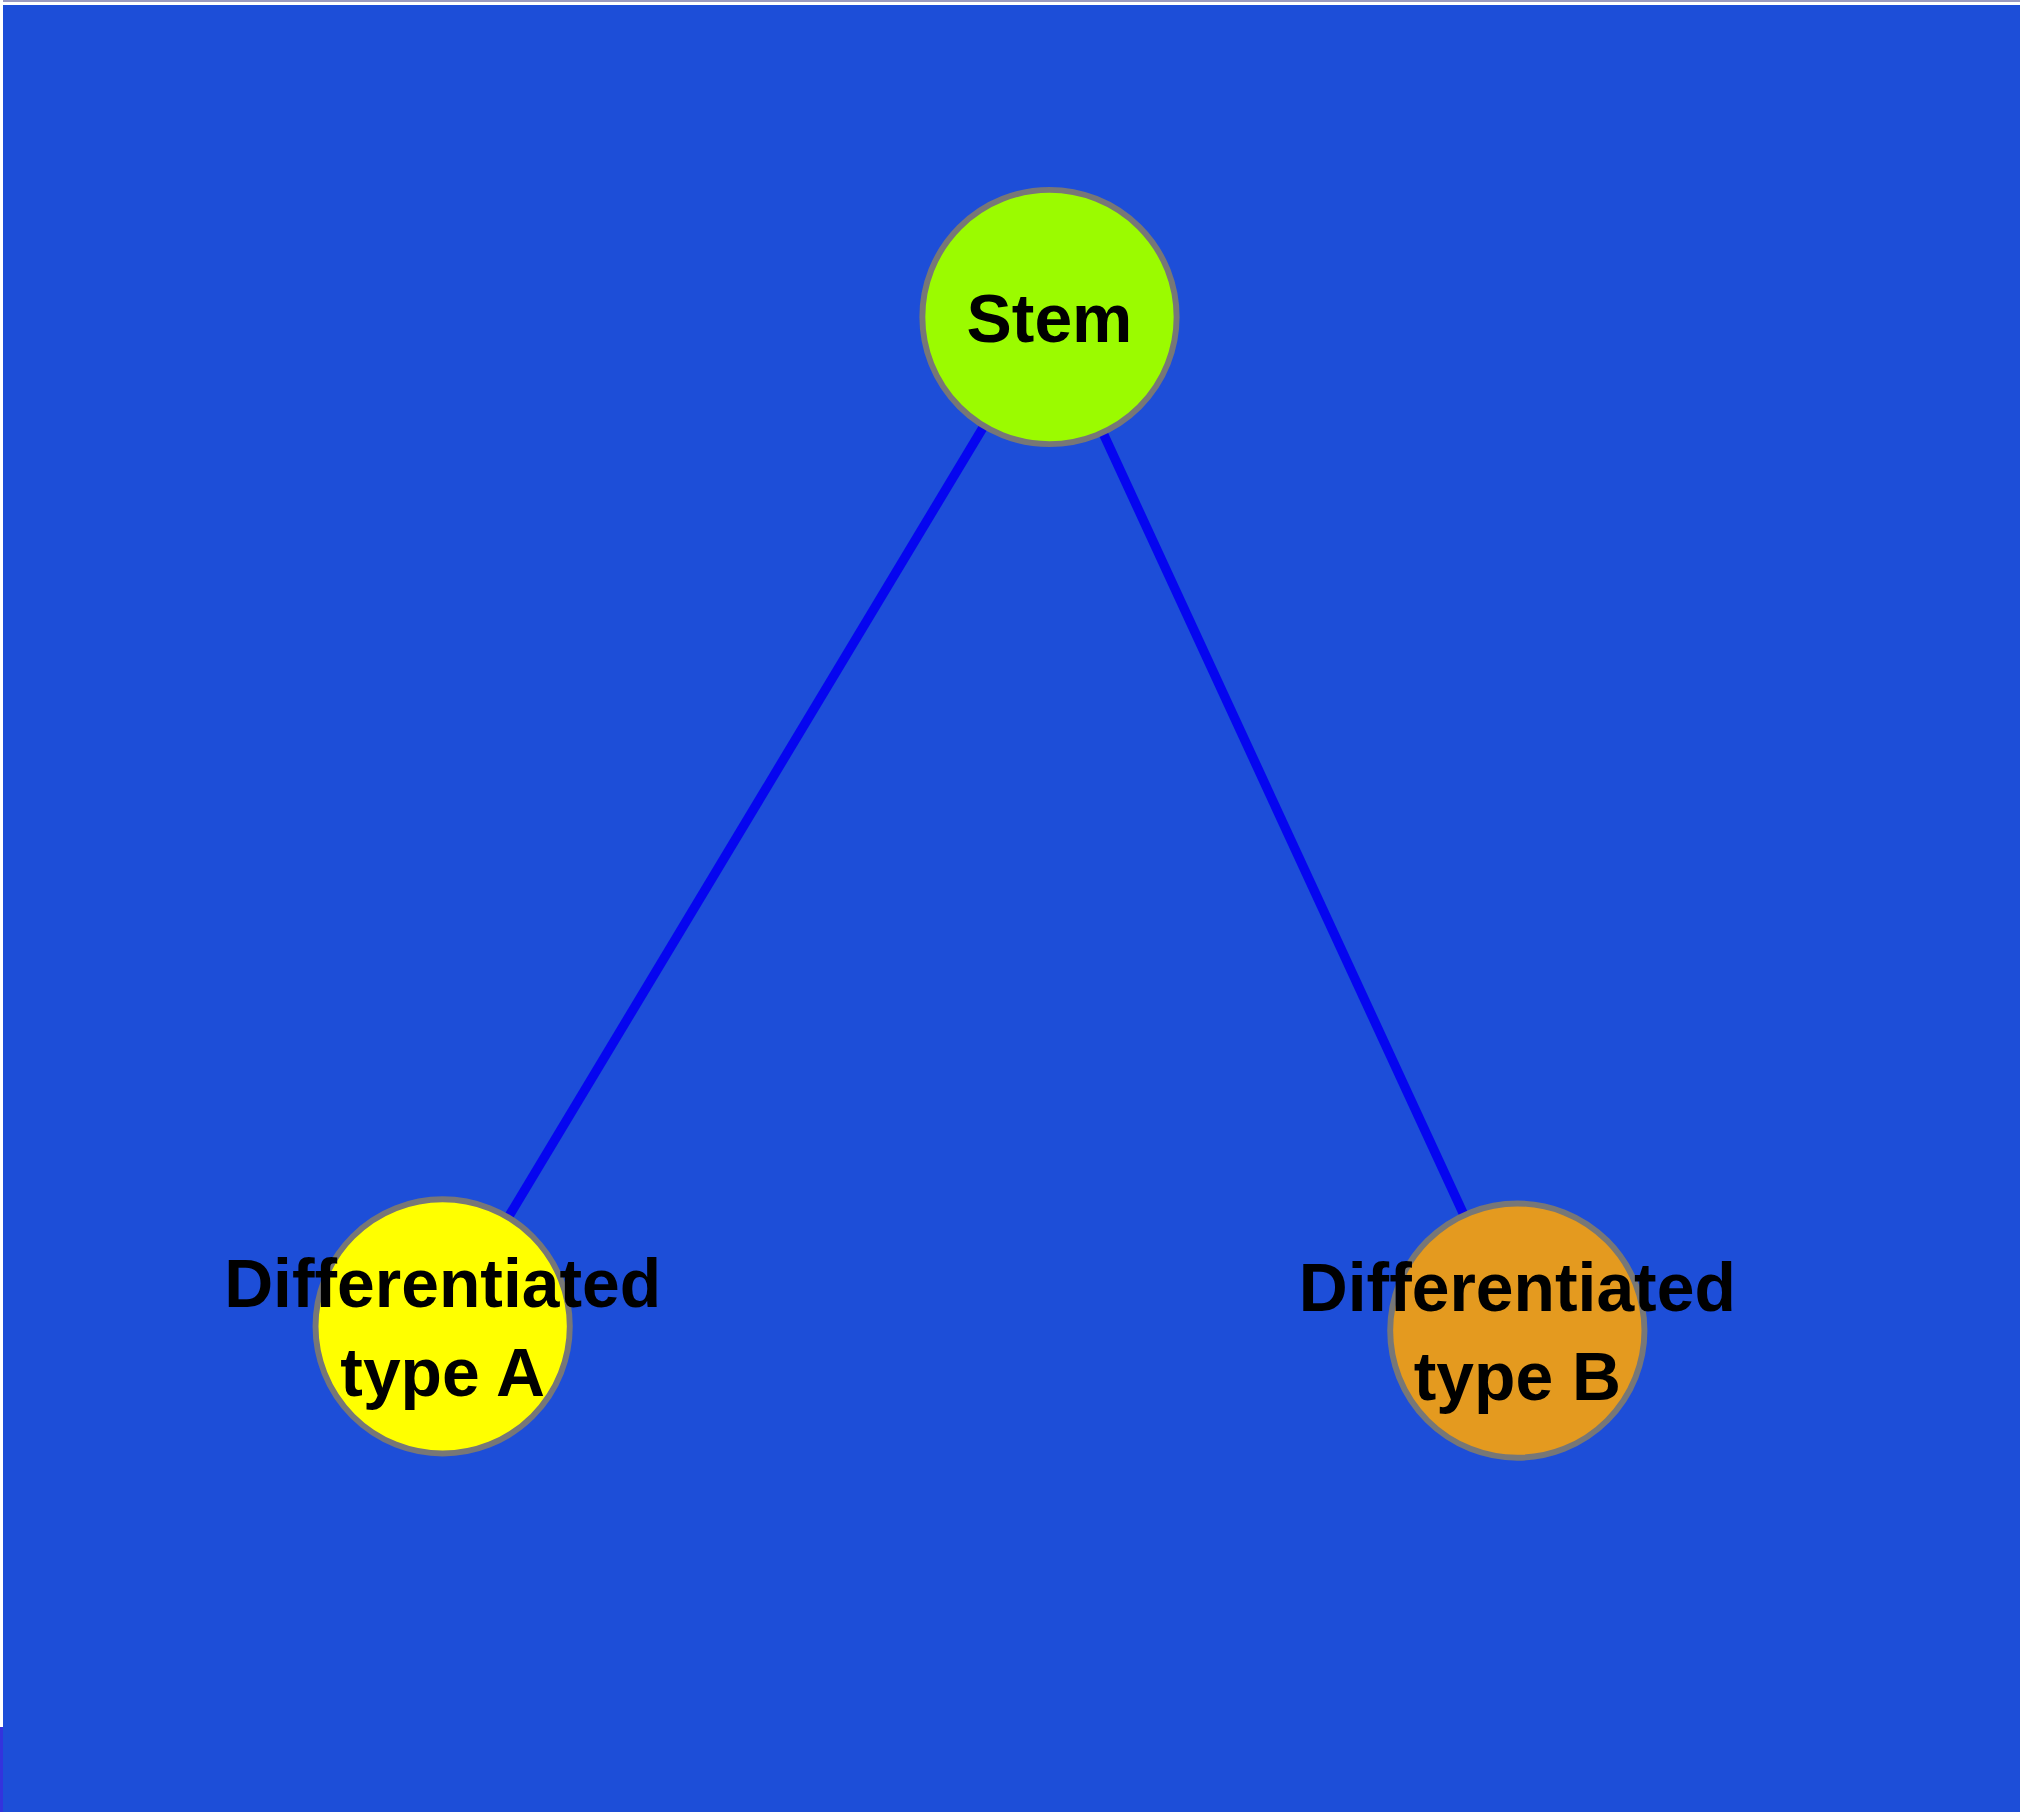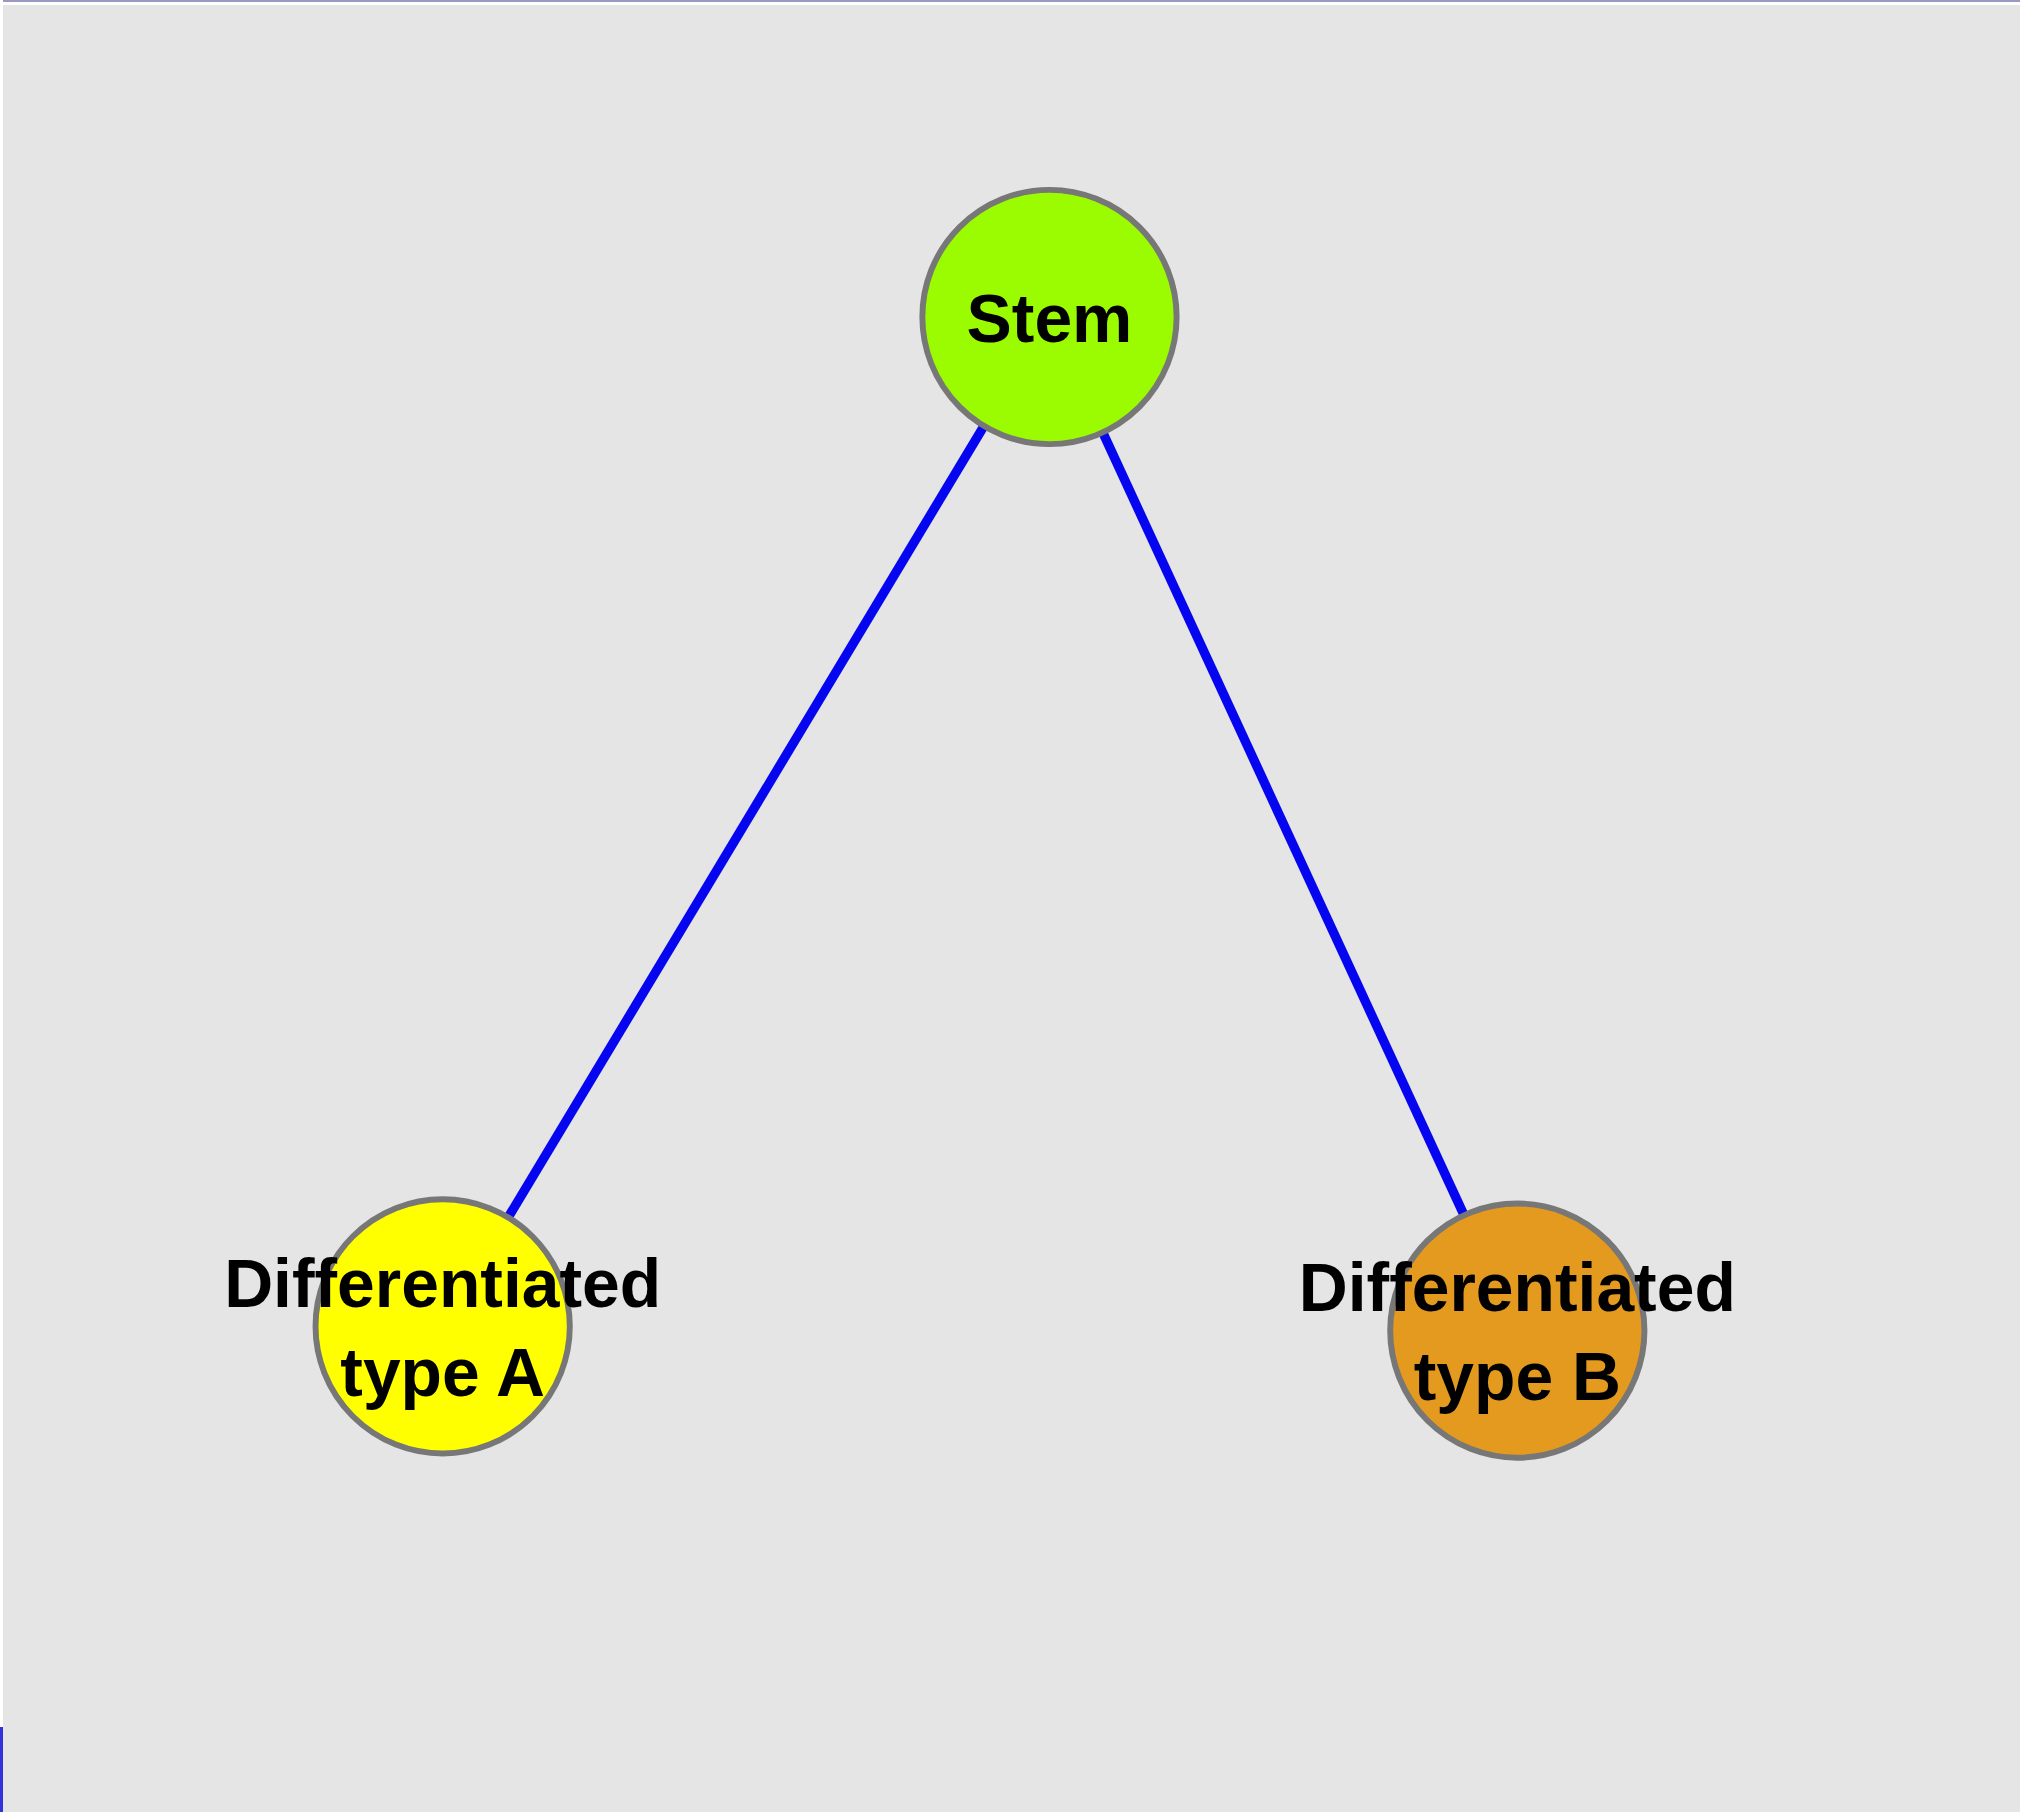--- a/index.html
+++ b/index.html
@@ -57,21 +57,21 @@
     font-family: "Liberation Sans", sans-serif;
     font-weight: bold;
     font-size: 80px;
     fill: #000000;
     text-anchor: middle;
   }
 </style>
 </head>
 <body>
 
-<div class="canvas" style="background: #e5e5e5;">
+<div class="canvas" style="background: #1d4ed8;">
 
   <svg class="graph" width="2021" height="1812" viewBox="0 0 2384 2138">
 
     <line class="edge" x1="1238" y1="374" x2="522" y2="1565" stroke="#0505F0"></line>
     <line class="edge" x1="1238" y1="374" x2="1790" y2="1570" stroke="#0505F0"></line>
 
     <circle class="node-circle" cx="1238" cy="374" r="150" fill="#9BFB00"></circle>
 
     <circle class="node-circle" cx="522" cy="1565" r="150" fill="#FFFF00"></circle>
 

